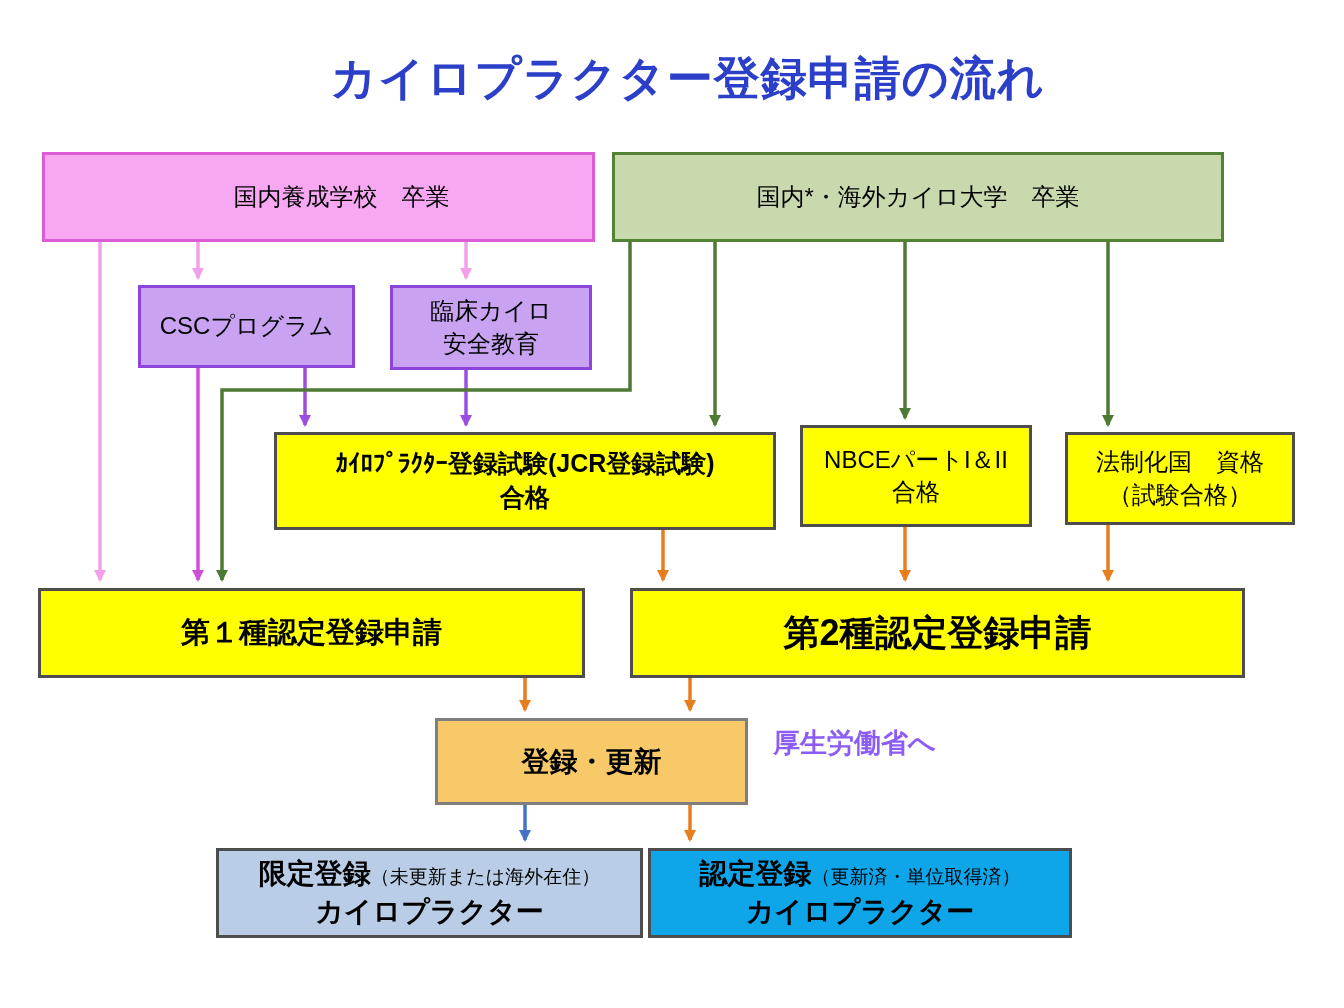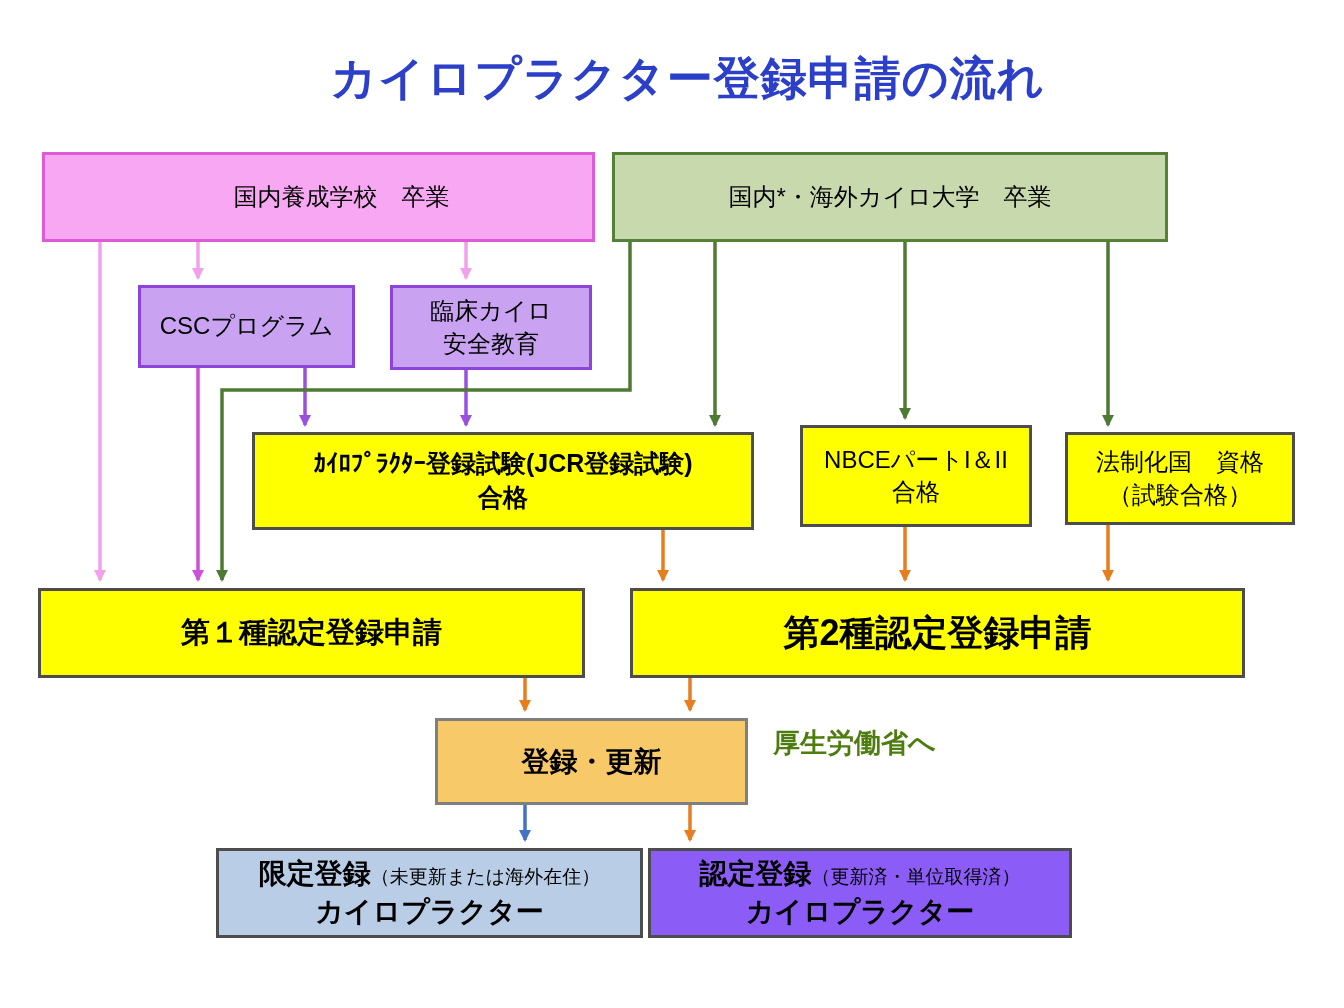--- a/index.html
+++ b/index.html
@@ -20,39 +20,39 @@
   .st-green   { stroke:#4E7A33; stroke-width:3.5; fill:none; }
   .st-orange  { stroke:#E87D1E; stroke-width:3.5; fill:none; }
   .st-blue    { stroke:#4472C4; stroke-width:3.5; fill:none; }
 
   .node {
     position:absolute; display:flex; flex-direction:column;
     align-items:center; justify-content:center; text-align:center;
     font-size:24px; color:#000; line-height:1.35;
   }
   .n-pink   { left:42px;   top:152px; width:553px; height:90px;  background:#F8A8F2; border:3px solid #DD5CD6;padding-left:46px; }
-  .n-green  { left:612px;  top:152px; width:556px; height:90px;  background:#C9D9AE; border:3px solid #538135; }
+  .n-green  { left:612px;  top:152px; width:612px; height:90px;  background:#C9D9AE; border:3px solid #538135; }
   .n-csc    { left:138px;  top:285px; width:217px; height:83px;  background:#C9A3F2; border:3px solid #8C44DB; }
   .n-rinsho { left:390px;  top:285px; width:202px; height:85px;  background:#C9A3F2; border:3px solid #8C44DB;text-align:right; }
-  .n-jcr    { left:252px;  top:432px; width:502px; height:98px;  background:#FFFF00; border:3px solid #4D4D4D; font-weight:bold; font-size:25px; }
+  .n-jcr    { left:274px;  top:432px; width:502px; height:98px;  background:#FFFF00; border:3px solid #4D4D4D; font-weight:bold; font-size:25px; }
   .n-nbce   { left:800px;  top:425px; width:232px; height:102px; background:#FFFF00; border:3px solid #4D4D4D; }
   .n-housei { left:1065px; top:432px; width:230px; height:93px;  background:#FFFF00; border:3px solid #4D4D4D; }
   .n-type1  { left:38px;   top:588px; width:547px; height:90px;  background:#FFFF00; border:3px solid #4D4D4D; font-weight:bold; font-size:29px; }
   .n-type2  { left:630px;  top:588px; width:615px; height:90px;  background:#FFFF00; border:3px solid #4D4D4D; font-weight:bold; font-size:36px; }
   .n-touroku{ left:435px;  top:718px; width:313px; height:87px;  background:#F8C969; border:3px solid #7F7F7F; font-weight:bold; font-size:28px; }
   .n-gentei { left:168px;  top:848px; width:427px; height:90px;  background:#B9CDE6; border:3px solid #4D4D4D;margin-left:48px; }
-  .n-nintei { left:648px;  top:848px; width:424px; height:90px;  background:#8b5cf6; border:3px solid #4D4D4D; }
+  .n-nintei { left:648px;  top:848px; width:424px; height:90px;  background:#0ea5e9; border:3px solid #4D4D4D; }
 
   .boxline { display:flex; align-items:baseline; justify-content:center; white-space:nowrap; }
   .big   { font-weight:bold; font-size:28px; }
   .small { font-weight:normal; font-size:19px; }
 
   .annotation {
     position:absolute; left:773px; top:726px;
-    font-size:27px; font-weight:bold; color:#4d7c0f; line-height:1.3;
+    font-size:27px; font-weight:bold; color:#8b5cf6; line-height:1.3;
     white-space:nowrap;
   }
 </style>
 </head>
 <body>
 
 <div class="canvas">
 
   <svg class="arrows" width="1344" height="1008" viewBox="0 0 1344 1008">
     <defs>

